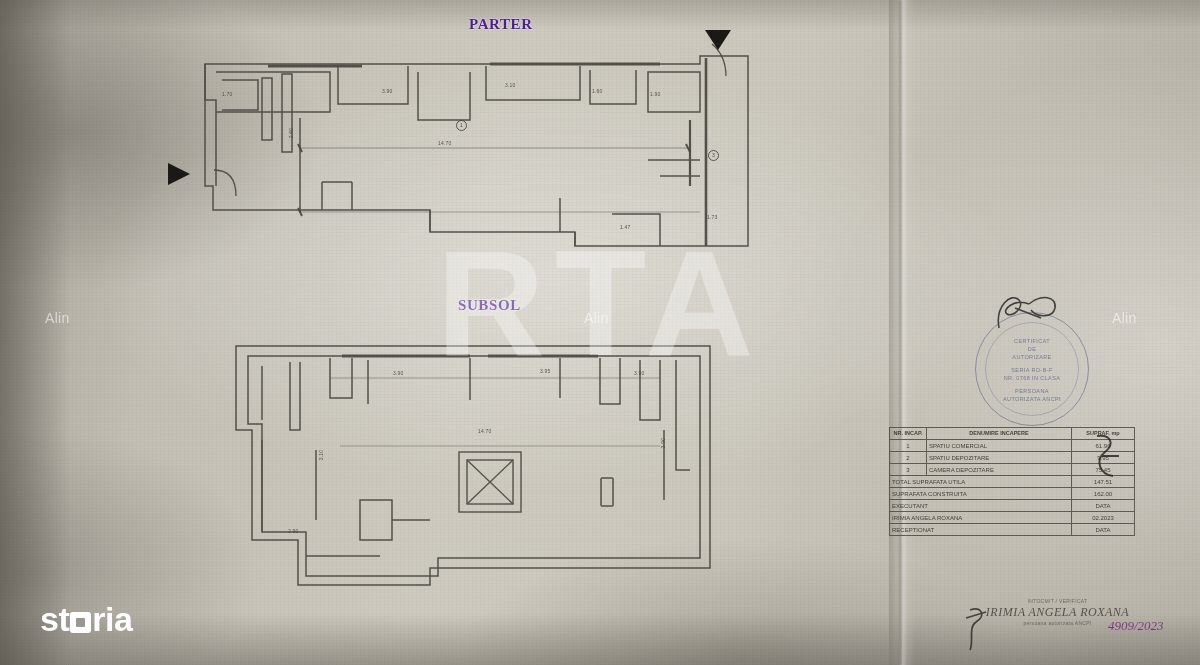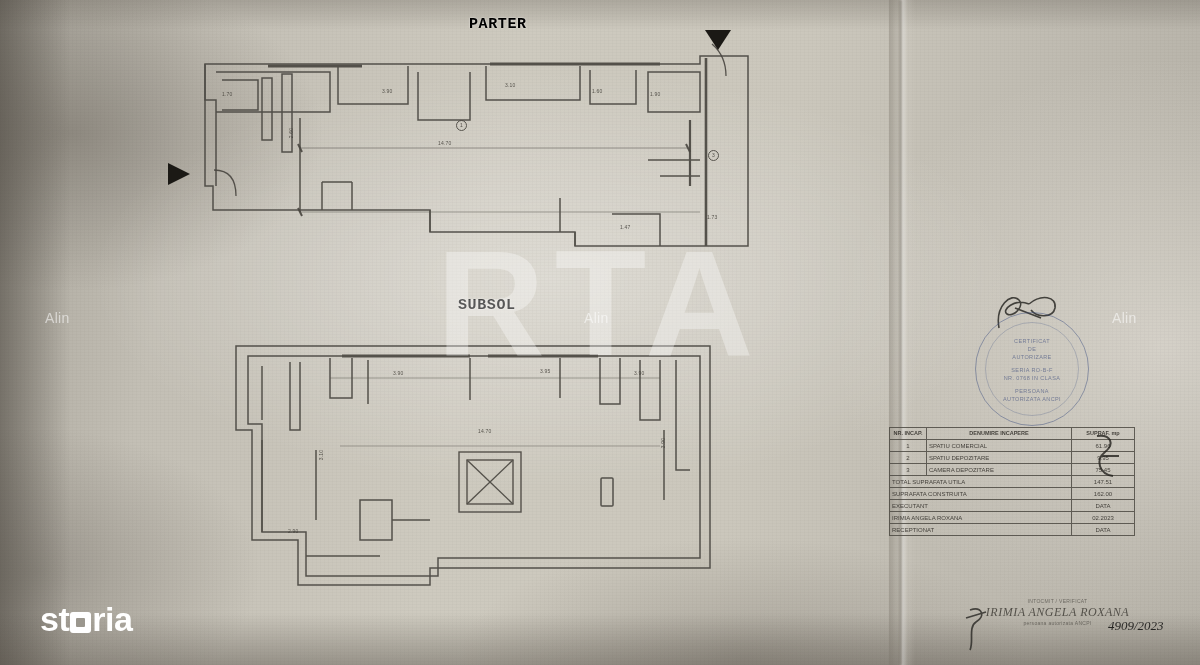--- a/index.html
+++ b/index.html
@@ -35,22 +35,22 @@
   .darkedgeB{position:absolute;left:0;right:0;bottom:0;height:52px;
     background:linear-gradient(0deg,rgba(78,72,64,.42),rgba(78,72,64,0));}
   .darkedgeT{position:absolute;left:0;right:0;top:0;height:30px;
     background:linear-gradient(180deg,rgba(86,80,72,.28),rgba(86,80,72,0));}
 
   
   .ink{position:absolute;stroke:#4a4741;fill:none;opacity:.92;}
   svg{position:absolute;top:0;left:0;overflow:visible;}
 
   .ttl{
-    position:absolute;color:#000000;font-weight:700;
-    font-family:Liberation Mono, monospace;letter-spacing:.6px;
+    position:absolute;color:#4c1d95;font-weight:700;
+    font-family:Liberation Serif, serif;letter-spacing:.6px;
     text-shadow:0 0 2px rgba(255,255,255,.75);
   }
   #title-parter{left:469px;top:16px;font-size:15px;}
   #title-subsol{left:458px;top:297px;font-size:15px;}
 
   
   .dim{position:absolute;color:#3f3c36;font-size:5px;letter-spacing:.2px;
        font-family:"Liberation Sans",sans-serif;opacity:.85;white-space:nowrap;}
   .rnum{position:absolute;width:9px;height:9px;border:1px solid #4a4741;border-radius:50%;
         color:#3f3c36;font-size:5px;line-height:8px;text-align:center;opacity:.9;}
@@ -100,21 +100,21 @@
     text-align:center;height:9px;
   }
   #schedule td.l{text-align:left;}
   #schedule td.hd{font-size:5.5px;font-weight:700;line-height:7px;}
 
   #sig{position:absolute;left:950px;top:598px;width:215px;text-align:center;}
   #sig .pr{font-size:5px;color:#4a4741;letter-spacing:.3px;opacity:.7;line-height:7px;}
   #sig .hand{font-size:12px;color:#3a3731;font-family:"Liberation Serif",serif;
              font-style:italic;opacity:.8;letter-spacing:.5px;}
   .hnum{position:absolute;font-family:"Liberation Serif",serif;font-style:italic;
-        color:#000000;opacity:.78;}
+        color:#701a75;opacity:.78;}
 </style>
 </head>
 <body>
 
 <div id="paper"></div>
 <div id="grain"></div>
 <div class="darkedgeT"></div>
 <div class="darkedgeL"></div>
 <div class="darkedgeB"></div>
 <div class="fold"></div>

